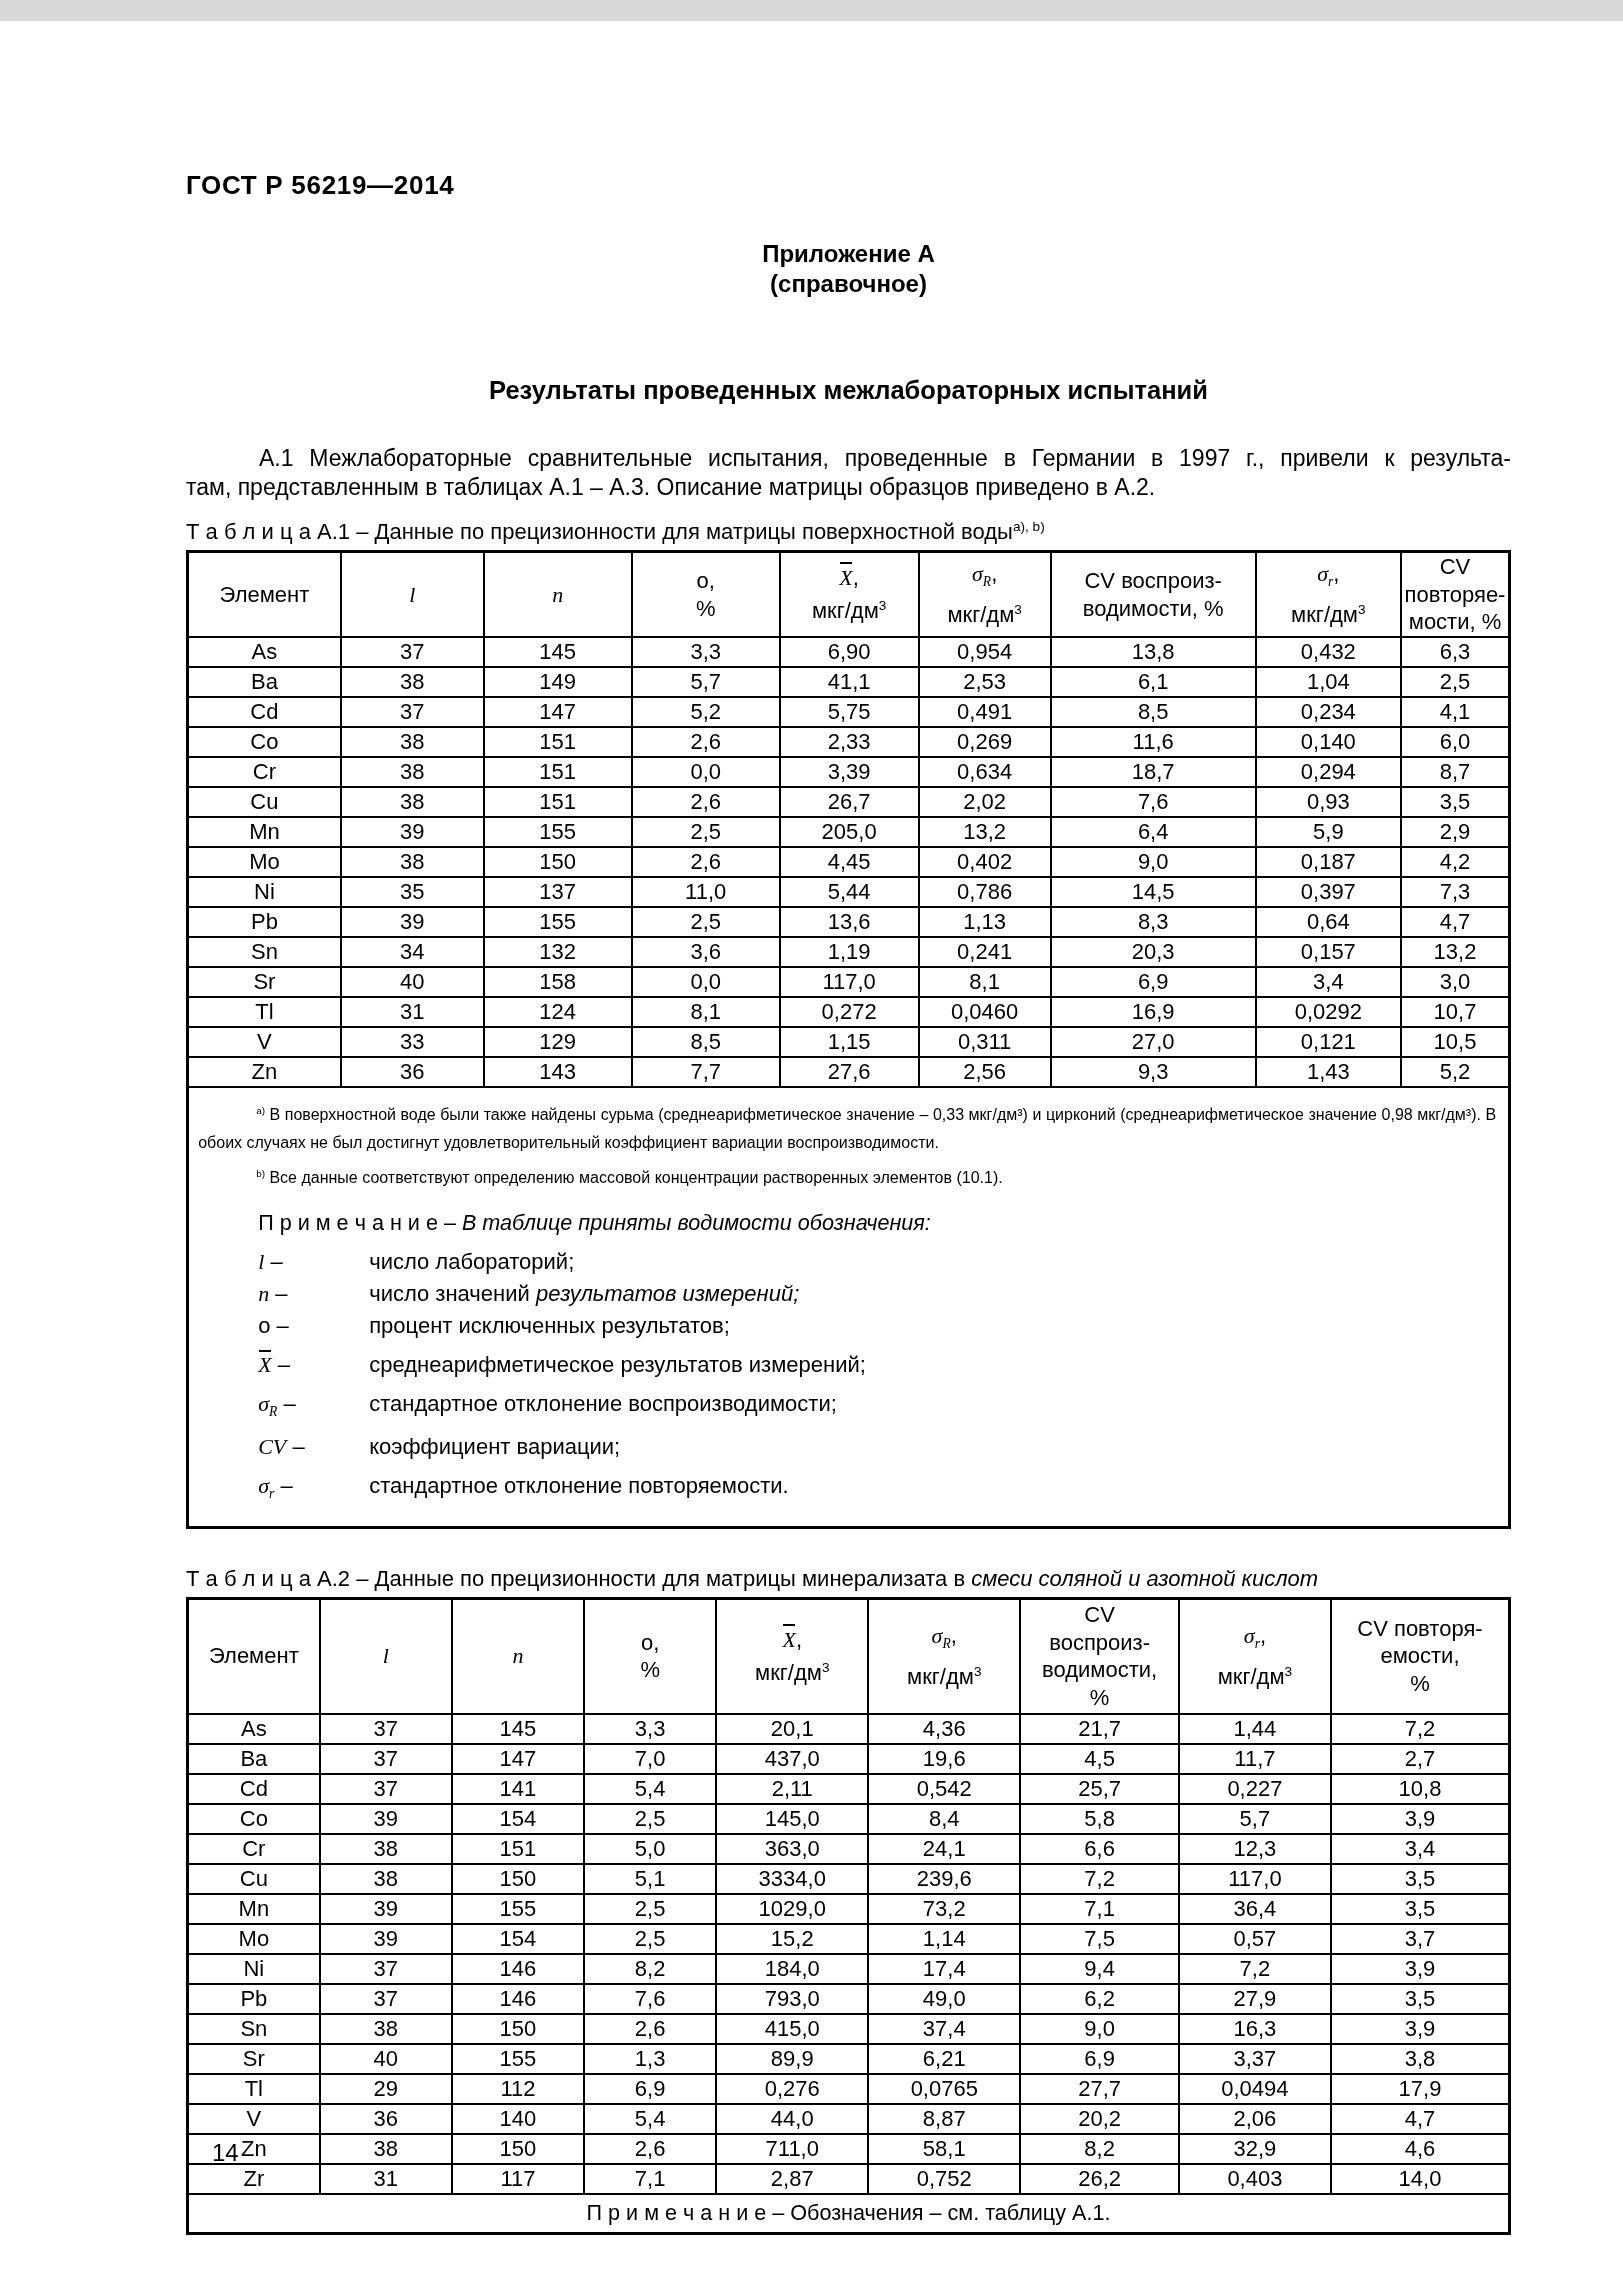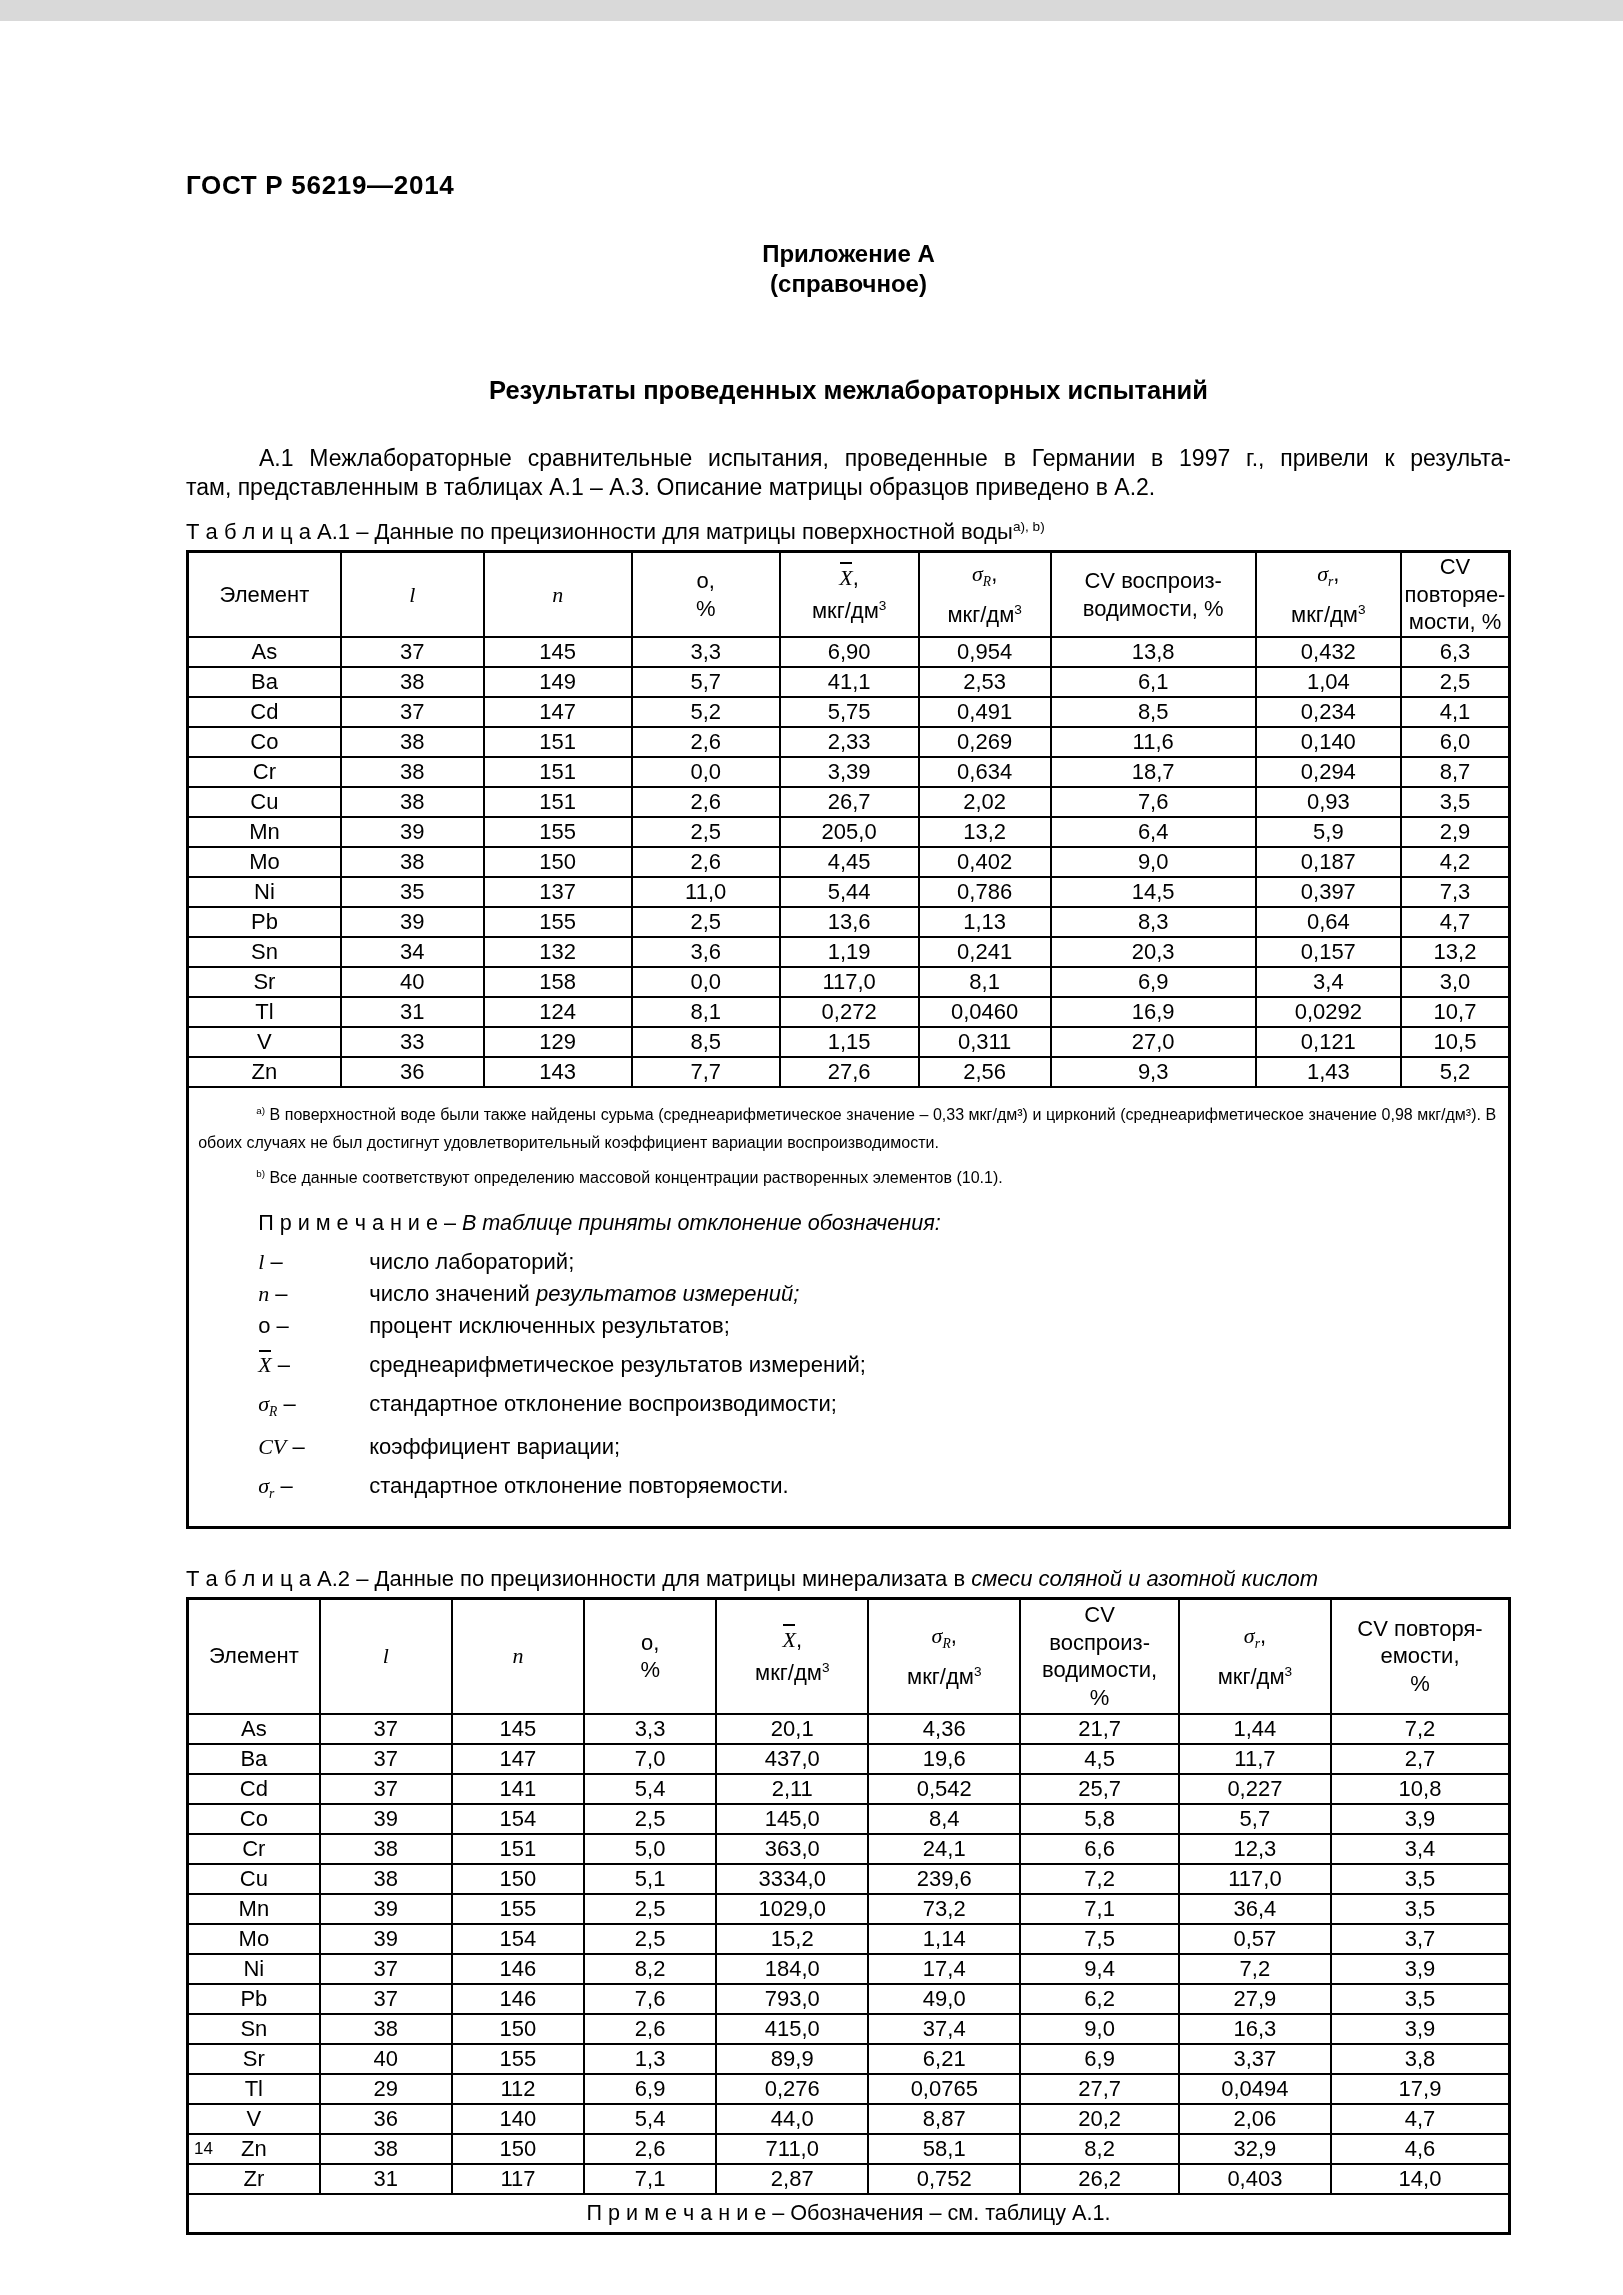--- a/index.html
+++ b/index.html
@@ -28,21 +28,21 @@
   .xbar::before{content:"";position:absolute;left:0.7px;right:0.7px;top:-2px;border-top:2px solid #000;}
   sub{font-size:0.62em;}
   sup{font-size:0.62em;}
   .notes{text-align:left;padding:6.5px 11.8px 10.5px 9.2px;}
   .fnote{font-size:16px;line-height:28px;text-align:justify;margin:2.6px 0;text-indent:58px;}
   .note-line{margin:18.3px 0 2.6px 60px;font-size:21.6px;}
   .legend{margin:13px 0 3.9px 60px;font-size:22px;}
   .lrow{display:grid;grid-template-columns:111px 1fr;align-items:baseline;margin:5.9px 0;}
   .lrow.tall{margin:13px 0;}
   .a2-note td{height:37px;font-size:21.6px;}
-  .pagenum{position:absolute;left:194px;top:2118px;font-size:17px;}
+  .pagenum{position:absolute;left:212px;top:2118px;font-size:24px;}
 </style>
 </head>
 <body>
 
 <div class="page">
 
   <div class="doc-code">ГОСТ Р 56219—2014</div>
 
   <div class="appendix-wrap center">
     <div class="appendix">Приложение А</div>
@@ -269,21 +269,21 @@
           <td>1,43</td>
           <td>5,2</td>
         </tr>
       </tbody>
     <tfoot>
       <tr>
         <td colspan="9" class="notes">
           <p class="fnote"><sup>a)</sup><span> В поверхностной воде были также найдены сурьма (среднеарифметическое значение – 0,33 мкг/дм³) и цирконий (среднеарифметическое значение 0,98 мкг/дм³). В обоих случаях не был достигнут удовлетворительный коэффициент вариации воспроизводимости.</span></p>
           <p class="fnote"><sup>b)</sup><span> Все данные соответствуют определению массовой концентрации растворенных элементов (10.1).</span></p>
           <div class="note-line">
-            <span>П р и м е ч а н и е</span><span> – </span><span class="it">В таблице приняты отклонение обозначения:</span>
+            <span>П р и м е ч а н и е</span><span> – </span><span class="it">В таблице приняты водимости обозначения:</span>
           </div>
           <div class="legend">
             <div class="lrow">
               <span><span class="math">l</span> <span>–</span></span>
               <span>число лабораторий;</span>
             </div>
             <div class="lrow">
               <span><span class="math">n</span> <span>–</span></span>
               <span><span>число значений </span><span class="it">результатов измерений;</span></span>
             </div>

